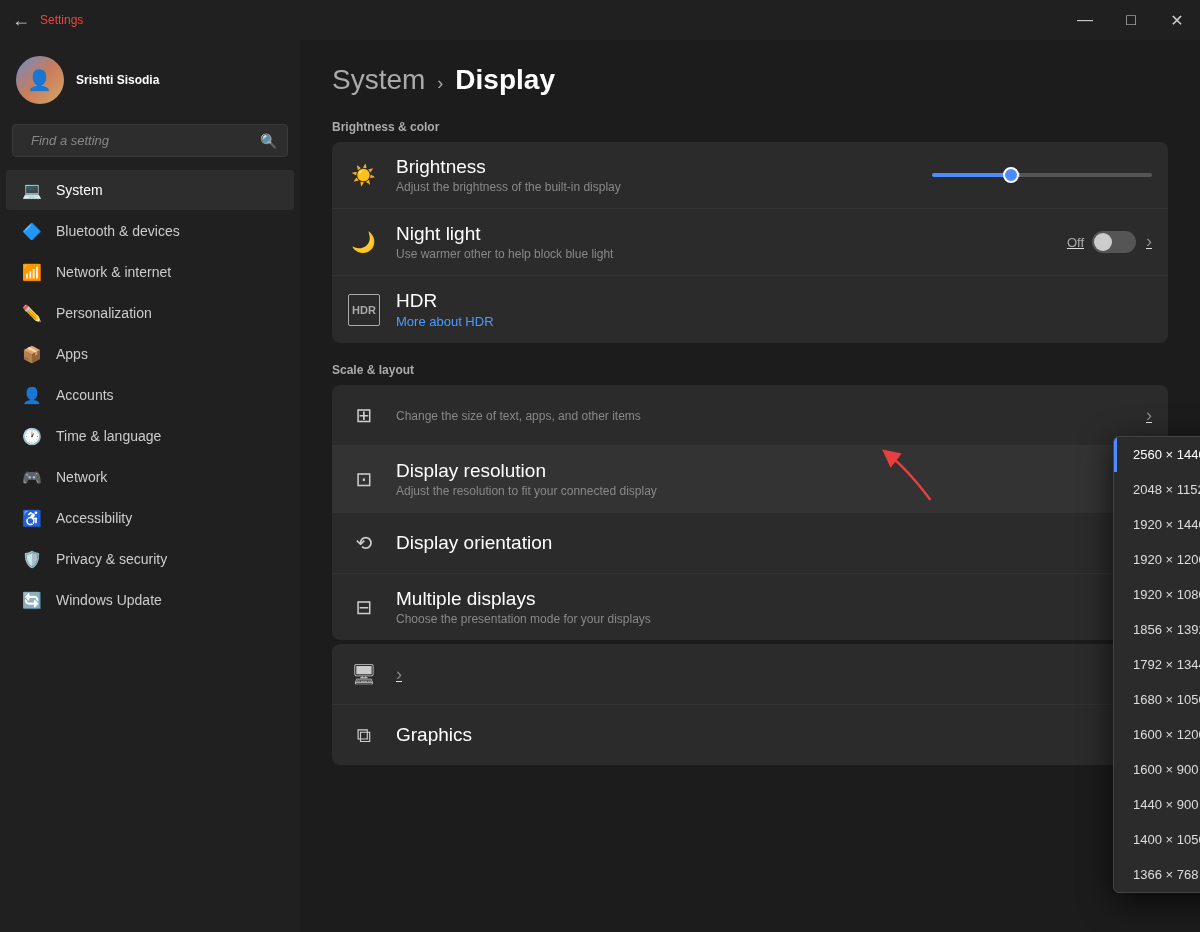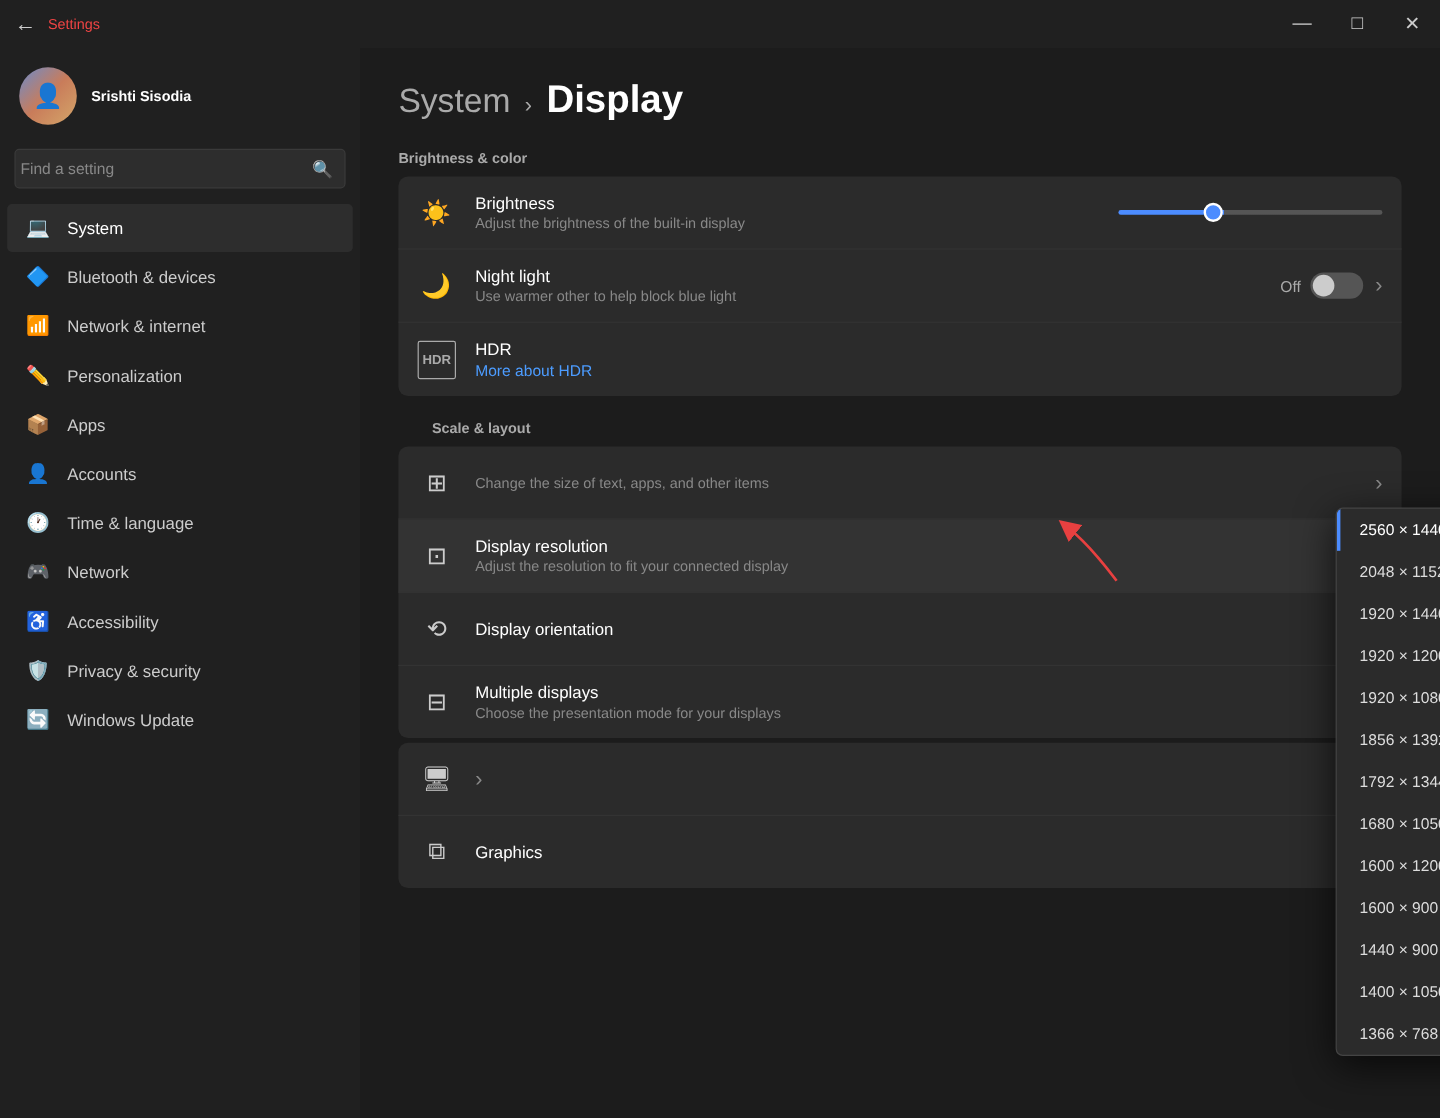--- a/index.html
+++ b/index.html
@@ -92,23 +92,24 @@
     .sidebar-search {
       margin: 8px 12px 12px 12px;
       position: relative;
     }
     .sidebar-search input {
       width: 100%;
       background: #2d2d2d;
       border: 1px solid #3a3a3a;
       border-radius: 4px;
       color: #7dd3fc;
-      padding: 8px 36px 8px 4px;
+      padding: 8px 36px 8px 18px;
       font-size: 13px;
       outline: none;
+      font-style: italic;
     }
     .sidebar-search input::placeholder { color: #888; }
     .search-icon-wrap {
       position: absolute;
       right: 10px;
       top: 50%;
       transform: translateY(-50%);
       color: #888;
       font-size: 14px;
     }
@@ -144,21 +145,21 @@
 
     
     .content {
       flex: 1;
       background: #1c1c1c;
       overflow-y: auto;
       padding: 24px 32px;
       position: relative;
     }
     .breadcrumb-current {
-      font-size: 32px;
+      font-size: 28px;
       font-weight: 600;
       color: #fff;
     }
     .breadcrumb-arrow {
       font-size: 18px;
       color: #aaa;
     }
     .page-title-wrap {
       display: flex;
       align-items: baseline;
@@ -203,33 +204,34 @@
       align-items: center;
       justify-content: center;
       flex-shrink: 0;
       font-size: 20px;
       color: #ccc;
     }
     .settings-row-text {
       flex: 1;
     }
     .settings-row-title {
-      font-size: 14px;
+      font-size: 19px;
       color: #fff;
       font-weight: 500;
     }
     .settings-row-subtitle {
       font-size: 12px;
       color: #888;
       margin-top: 2px;
     }
     .settings-row-control {
       display: flex;
       align-items: flex-start;
       gap: 10px;
+      text-decoration: underline;
     }
 
     
     .brightness-slider {
       width: 220px;
       -webkit-appearance: none;
       height: 4px;
       border-radius: 2px;
       background: linear-gradient(to right, #4c8cff 40%, #555 40%);
       outline: none;
@@ -314,21 +316,21 @@
       right: 230px;
       top: 50%;
       transform: translateY(-50%);
       z-index: 101;
     }
     .arrow-svg {
       width: 60px;
       height: 60px;
     }
 
-    .section-gap { margin-top: 20px; margin-left: 28px; }
+    .section-gap { margin-top: 20px; }
   </style>
 </head>
 <body>
 
 <div class="titlebar">
   <div class="titlebar-left">
     <span style="cursor:pointer;color:#ccc;font-size:18px;">←</span>
     <span class="titlebar-title">Settings</span>
   </div>
   <div class="titlebar-controls">

